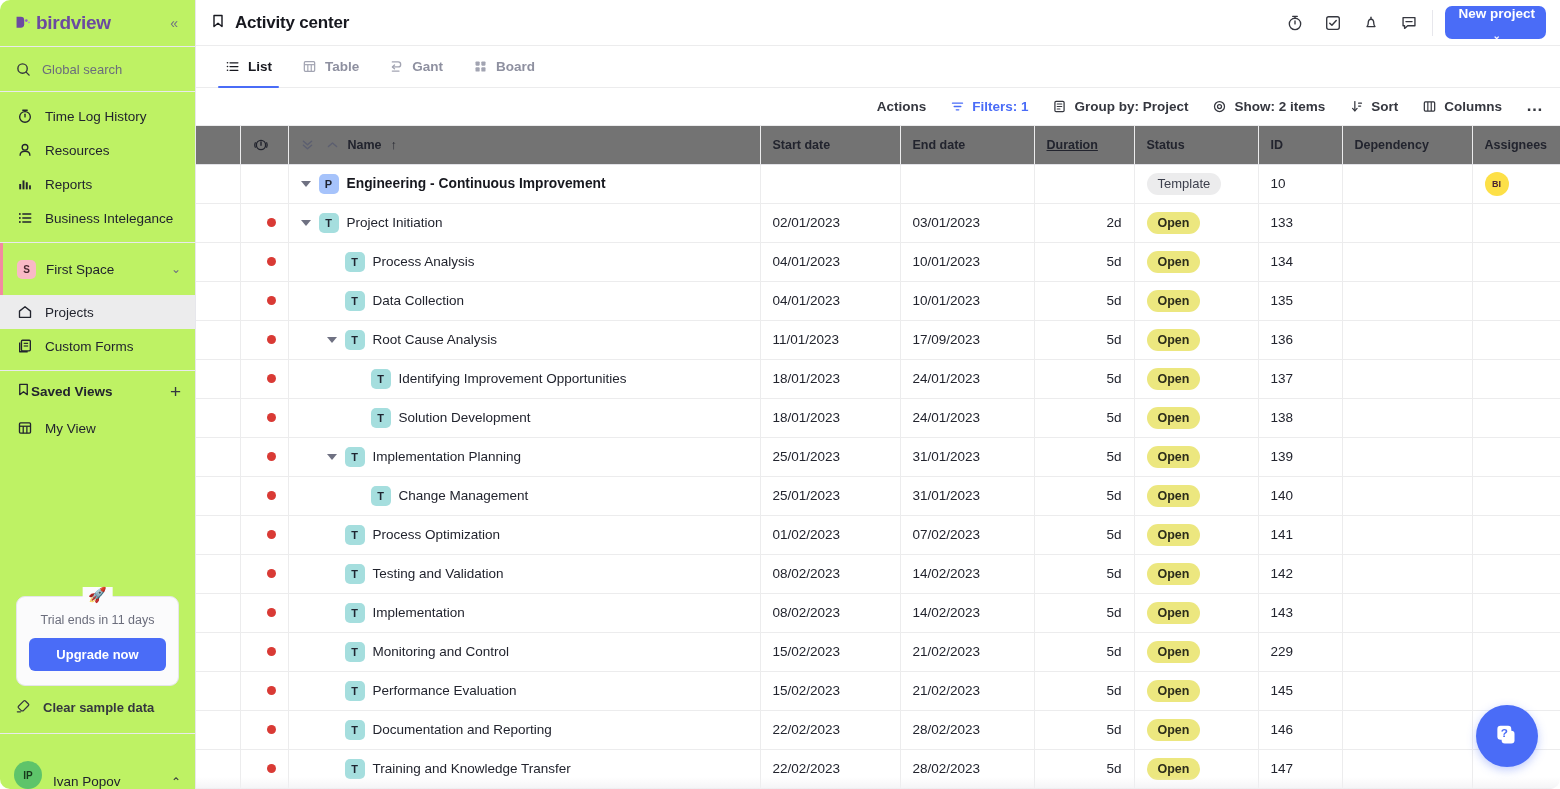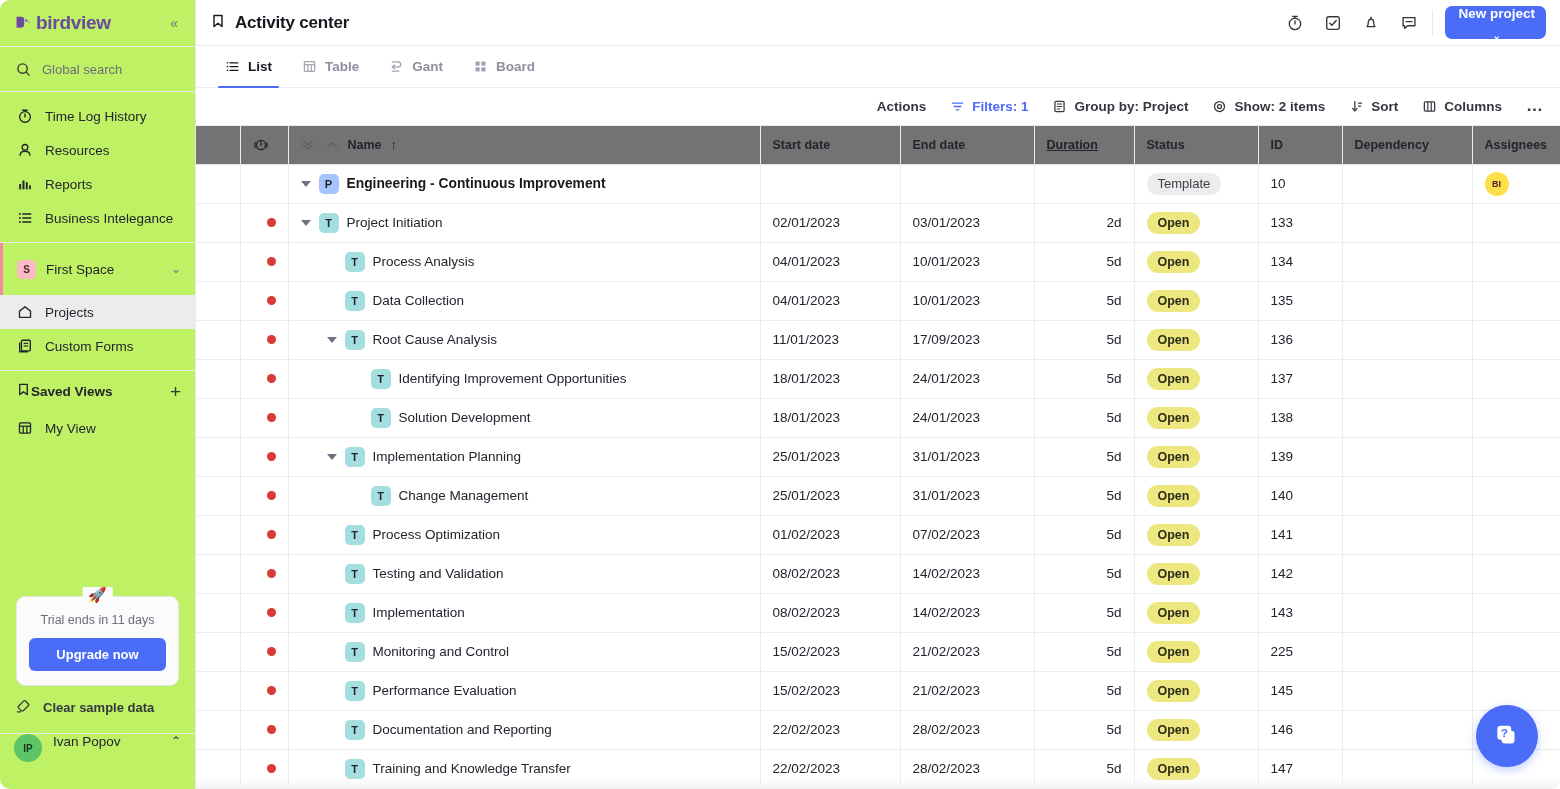--- a/index.html
+++ b/index.html
@@ -98,21 +98,21 @@
     display: block; width: 100%; background: #4a6cf7; color: #fff;
     border: none; border-radius: 6px; padding: 9px 0; font-size: 13px;
     font-weight: 700; cursor: pointer; font-family: inherit;
   }
   .clear-row {
     display: flex; align-items: center; gap: 11px; padding: 0 16px 16px 16px;
     font-size: 13px; color: #35373f; cursor: pointer; font-weight: 600;
   }
   .user-row {
     height: 56px; border-top: 1px solid #e9e9ee; display: flex;
-    align-items: flex-start; gap: 11px; padding: 0 14px 0 14px; cursor: pointer;
+    align-items: flex-end; gap: 11px; padding: 0 14px 0 14px; cursor: pointer;
   }
   .avatar-ip {
     width: 28px; height: 28px; border-radius: 50%; background: #5ec46a;
     color: #17381b; font-size: 10px; font-weight: 700;
     display: flex; align-items: center; justify-content: center; flex: 0 0 28px;
   }
   .user-name { font-size: 13.5px; color: #22242e; flex: 1; }
   .user-chev { color: #35373f; font-size: 12px; }
 
   
@@ -849,21 +849,21 @@
                 <div class="task-name ind-1">
                   <span class="no-caret"></span>
                   <span class="badge-sq badge-t">T</span>
                   <span class="nm">Monitoring and Control</span>
                 </div>
               </td>
               <td class="c-start">15/02/2023</td>
               <td class="c-end end-date">21/02/2023</td>
               <td class="c-dur">5d</td>
               <td class="c-status"><span class="pill pill-open">Open</span></td>
-              <td class="c-id">225</td>
+              <td class="c-id">229</td>
               <td class="c-dep"></td>
               <td class="c-assign"></td>
             </tr>
             <tr>
               <td class="c-spacer"></td>
               <td class="c-flag">
                 <span class="reddot"></span>
               </td>
               <td class="c-name">
                 <div class="task-name ind-1">

